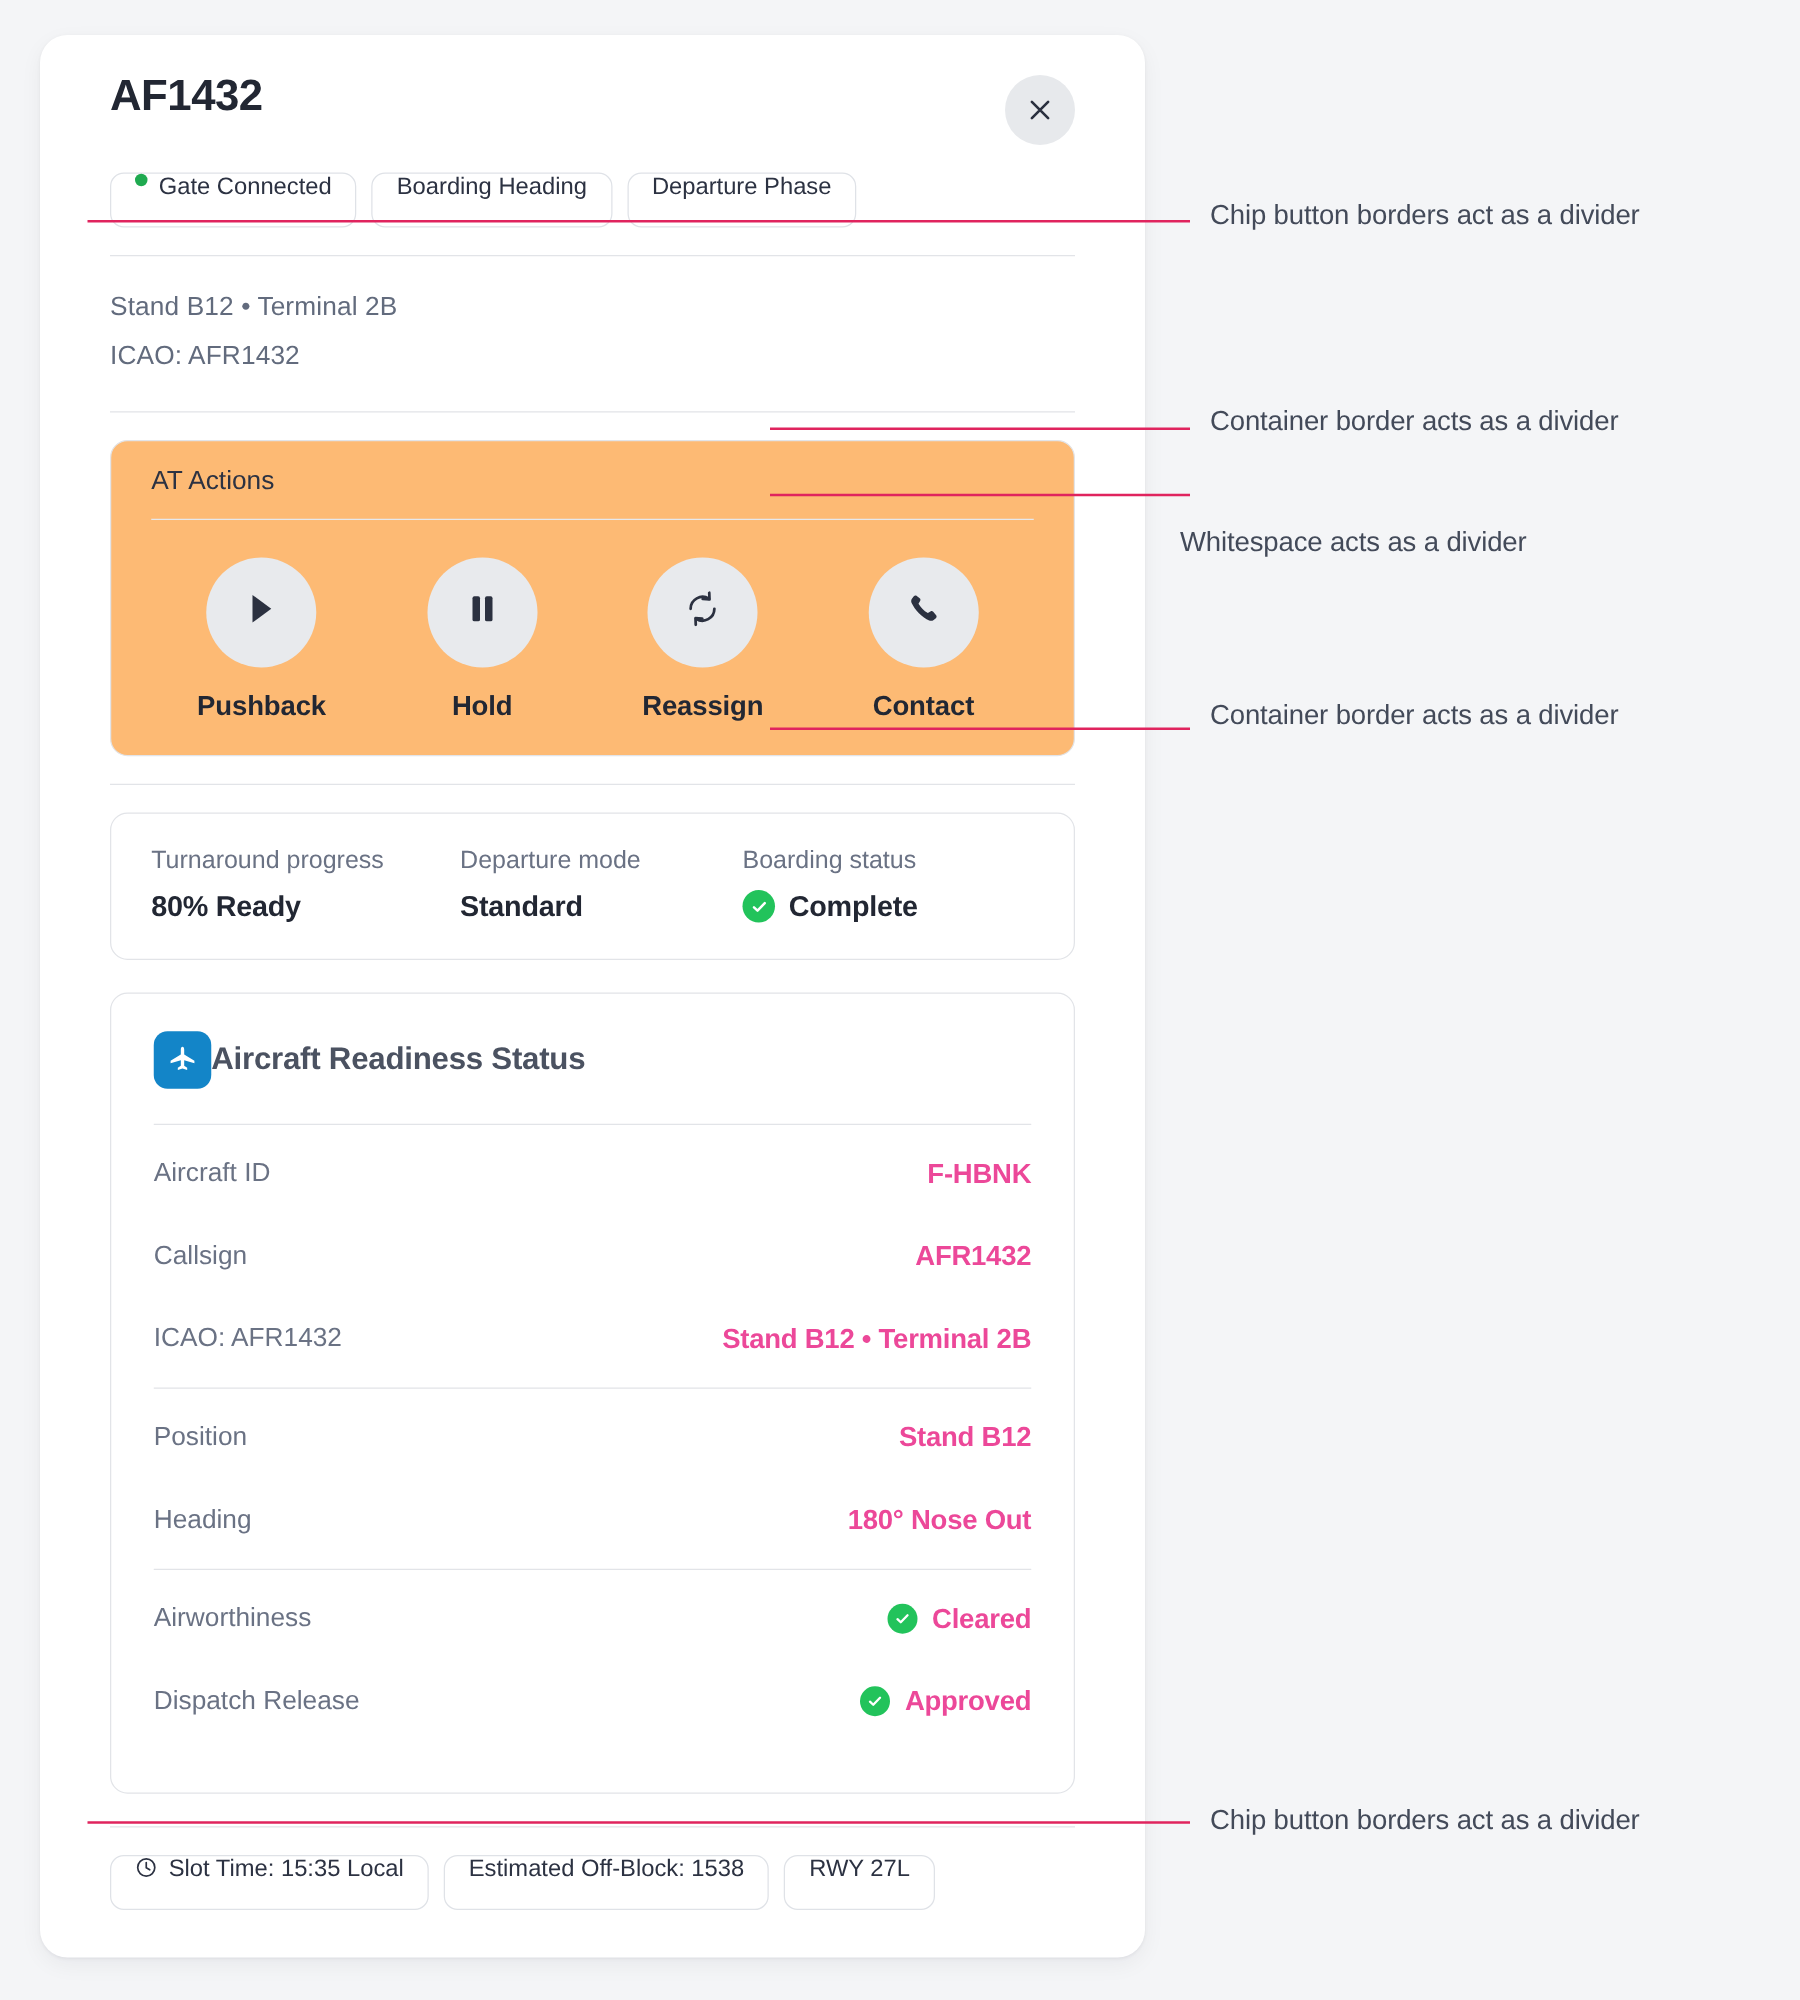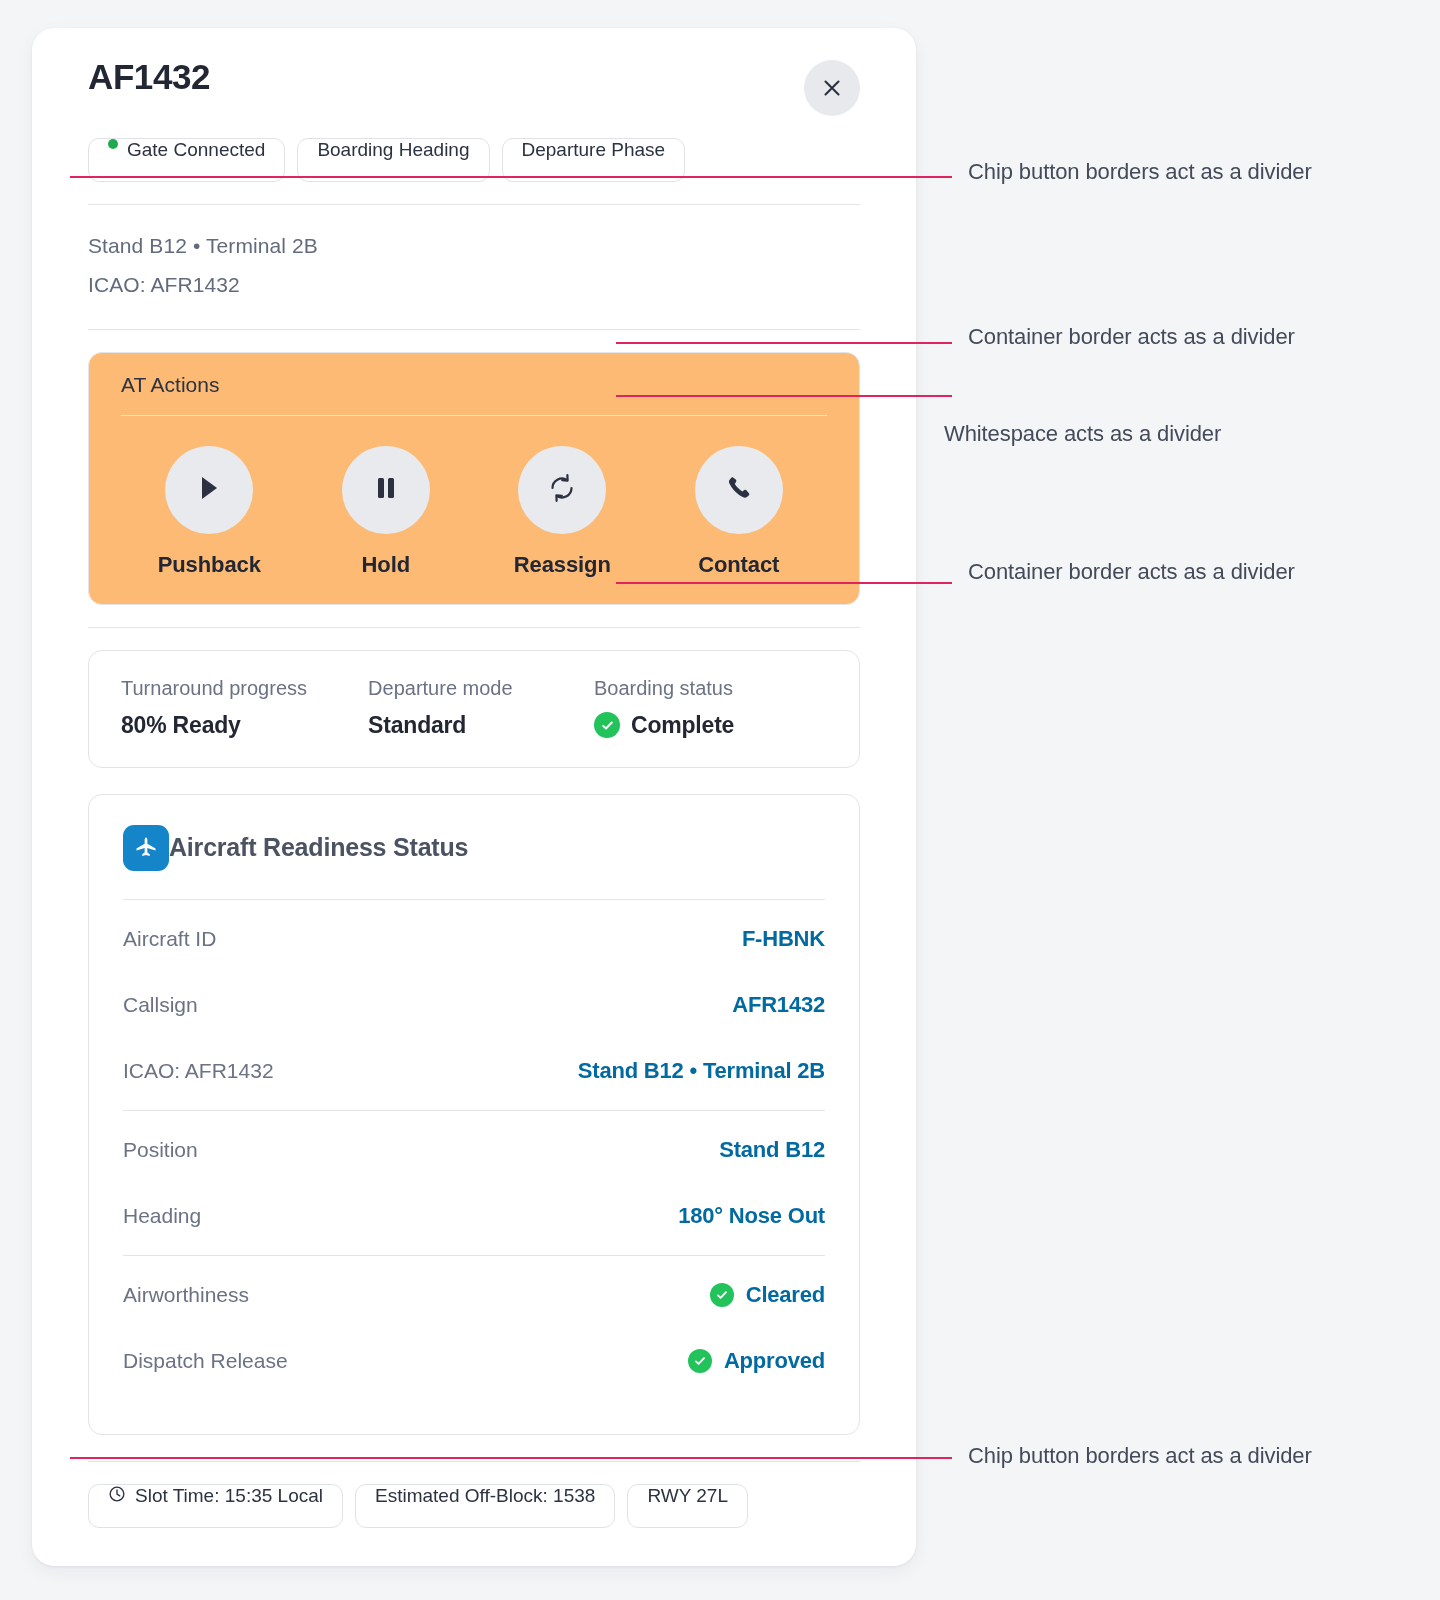--- a/index.html
+++ b/index.html
@@ -218,21 +218,21 @@
     justify-content: space-between;
     padding: 20px 0;
   }
   .drow-label {
     font-size: 21px;
     color: #6a7284;
   }
   .drow-value {
     font-size: 22px;
     font-weight: 700;
-    color: #0369a1;
+    color: #ec4899;
     display: flex;
     align-items: center;
     gap: 12px;
     letter-spacing: -0.2px;
   }
 
   .check {
     width: 26px;
     height: 26px;
     border-radius: 50%;

